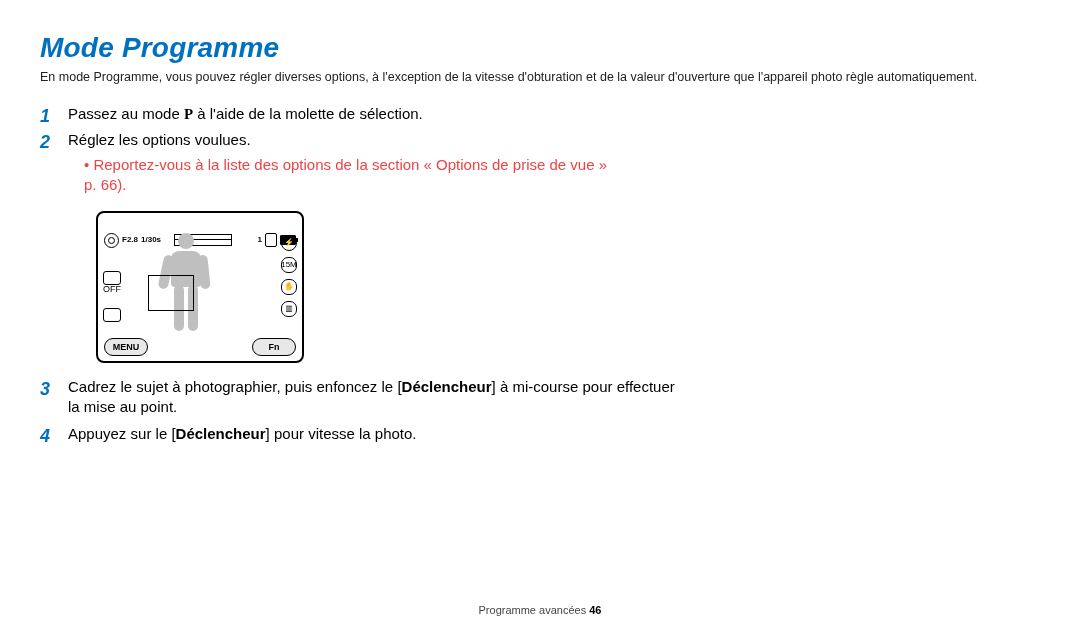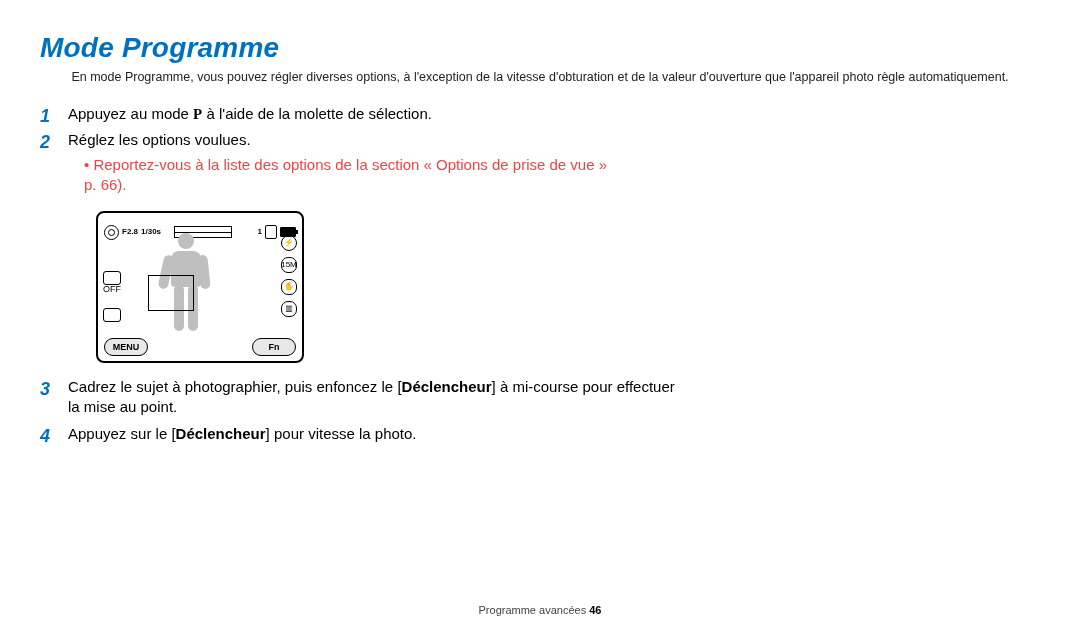--- a/index.html
+++ b/index.html
@@ -22,21 +22,20 @@
     font-size: 28px;
     font-weight: 700;
     margin: 0 0 6px 0;
     font-style: italic;
     letter-spacing: 0.2px;
   }
   .intro {
     font-size: 12.5px;
     color: #222;
     margin: 0 0 20px 0;
-    text-align: center;
   }
   ol.steps {
     list-style: none;
     padding: 0;
     margin: 0;
     max-width: 640px;
   }
   ol.steps > li {
     position: relative;
     padding-left: 28px;
@@ -72,21 +71,21 @@
   .lcd {
     width: 204px;
     height: 148px;
     border: 2px solid #000;
     border-radius: 8px;
     position: relative;
     background: #fff;
   }
   .lcd .topbar {
     position: absolute;
-    top: 12px; left: 6px; right: 6px;
+    top: 20px; left: 6px; right: 6px;
     height: 14px;
     display: flex;
     align-items: center;
     gap: 3px;
   }
   .lcd .topbar .globe {
     width: 13px; height: 13px; border: 1px solid #000; border-radius: 50%;
     display:inline-block; position:relative;
   }
   .lcd .topbar .globe::before {
@@ -181,21 +180,21 @@
 
 <div class="page">
 
   <h1 class="title">Mode Programme</h1>
   <p class="intro">En mode Programme, vous pouvez régler diverses options, à l'exception de la vitesse d'obturation et de la valeur d'ouverture que l'appareil photo règle automatiquement.</p>
 
   <ol class="steps">
 
     <li>
       <span class="num">1</span>
-      <span>Appuyez au mode </span><span class="mode-letter">P</span><span> à l'aide de la molette de sélection.</span>
+      <span>Passez au mode </span><span class="mode-letter">P</span><span> à l'aide de la molette de sélection.</span>
     </li>
 
     <li>
       <span class="num">2</span>
       <span>Réglez les options voulues.</span>
       <div class="substeps">
         <div class="bullet">
           <span>Reportez-vous à la liste des options de la section « Options de prise de vue »</span><br>
           <span>p. 66).</span>
         </div>

